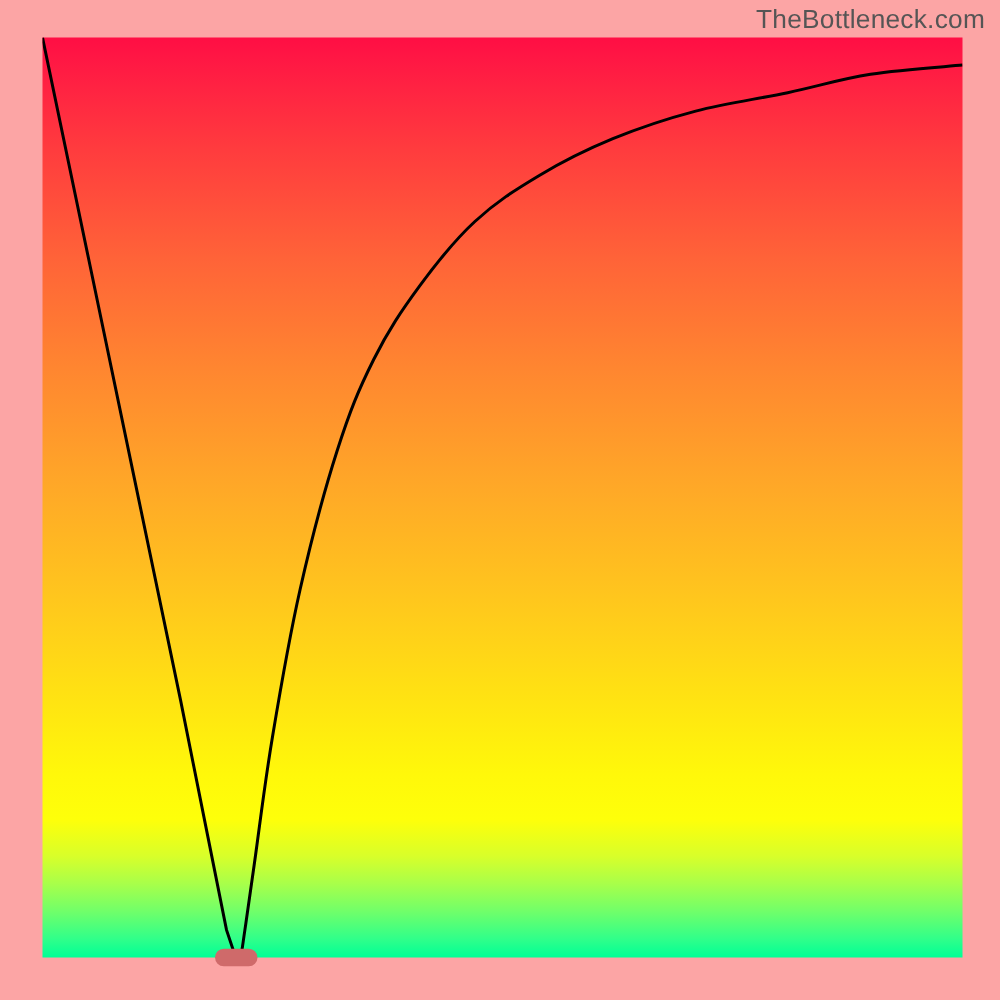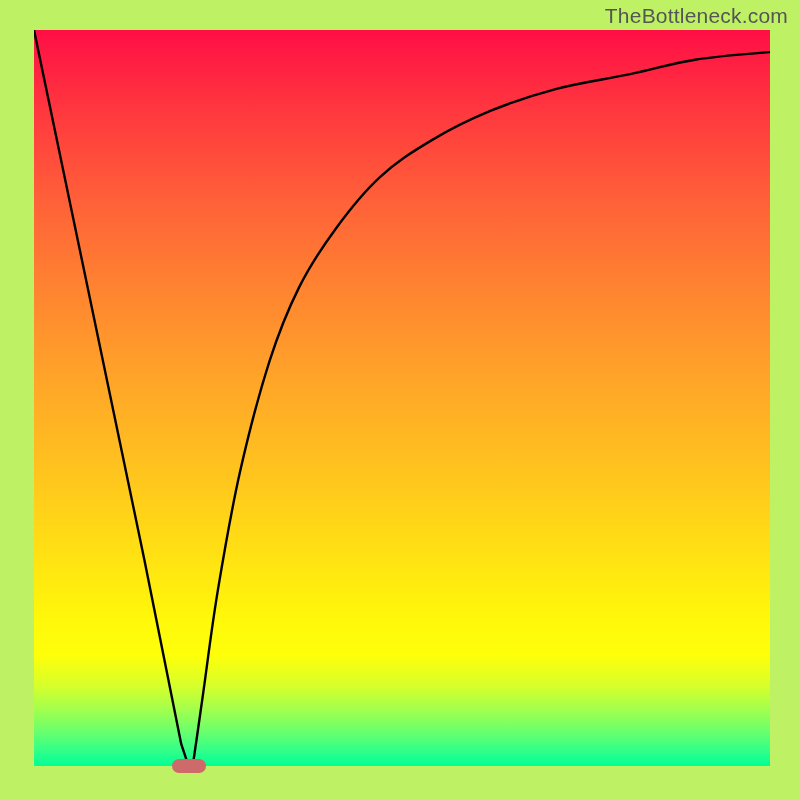--- a/index.html
+++ b/index.html
@@ -8,21 +8,21 @@
     width: 800px;
     height: 800px;
     overflow: hidden;
     background: #000;
     font-family: Arial, Helvetica, sans-serif;
   }
   .frame {
     position: relative;
     width: 800px;
     height: 800px;
-    background: #bef264;
+    background: #fca5a5;
   }
   .watermark {
     position: absolute;
     top: 4px;
     right: 12px;
     color: #555;
     font-size: 21px;
     font-weight: 500;
     letter-spacing: 0.2px;
     z-index: 5;

